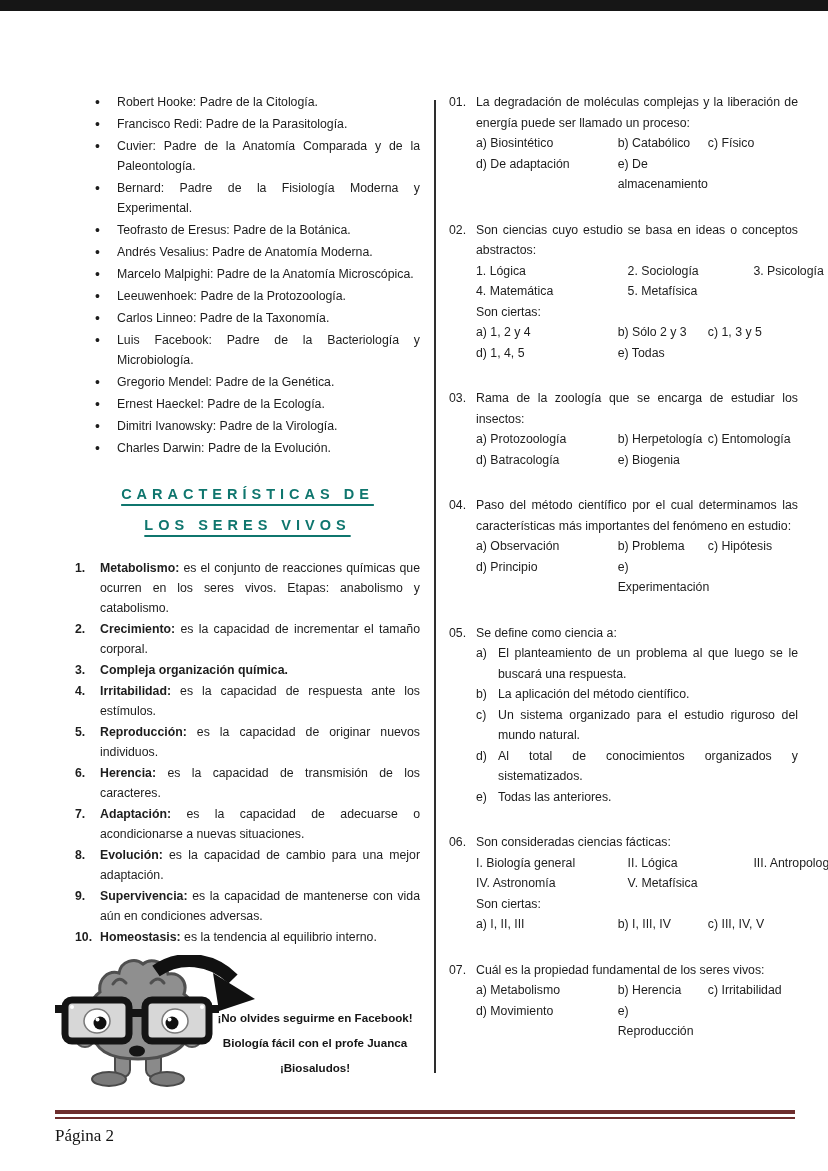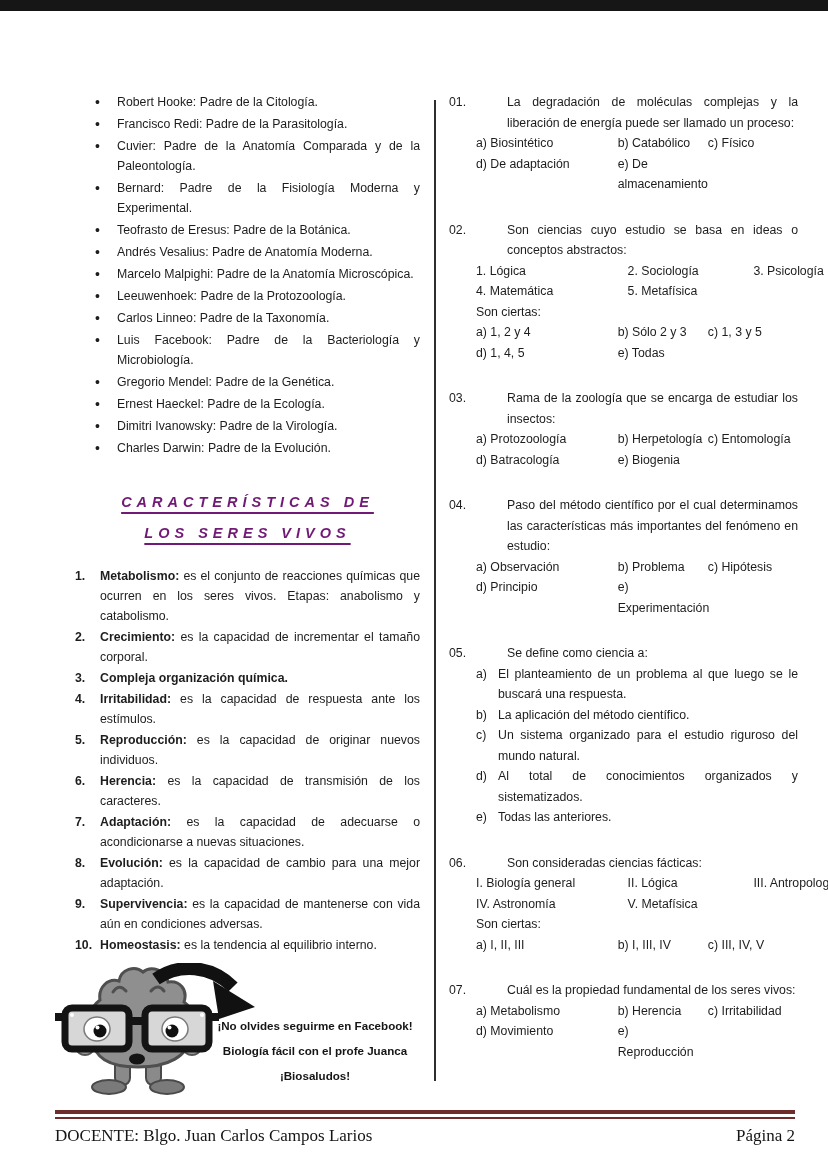--- a/index.html
+++ b/index.html
@@ -10,22 +10,22 @@
   .col-left{flex:0 0 345px;width:345px;font-size:12.3px;line-height:20px;}
   .divider{flex:0 0 2px;background:#2e2e2e;margin:8px 13px 20px 14px;}
   .col-right{flex:1;font-size:12.3px;line-height:20.5px;}
 
   
   ul.fathers{list-style:none;margin:0;padding:0;}
   ul.fathers li{position:relative;padding-left:42px;text-align:justify;margin-bottom:2px;}
   ul.fathers li::before{content:"\2022";position:absolute;left:20px;top:0;font-size:14px;}
 
   
-  .section-title{margin:32px 0 14px 0;text-align:center;font-size:14.5px;font-weight:bold;
-                 letter-spacing:5px;line-height:25px;color:#701a75;font-style:italic;}
+  .section-title{margin:24px 0 14px 0;text-align:center;font-size:14.5px;font-weight:bold;
+                 letter-spacing:5px;line-height:25px;color:#0f766e;}
   .st-line{display:inline-block;text-decoration:underline;text-underline-offset:5px;
            text-decoration-thickness:2px;margin-bottom:6px;}
 
   
   ol.chars{list-style:none;margin:0;padding:0;}
   ol.chars li{display:flex;margin-bottom:1px;}
   ol.chars .num{flex:0 0 25px;font-weight:bold;}
   ol.chars .cbody{flex:1;text-align:justify;}
   ol.chars .term{font-weight:bold;}
 
@@ -36,21 +36,21 @@
   .fb-text{position:absolute;left:120px;top:52px;width:240px;text-align:center;
            font-weight:bold;font-size:11.6px;line-height:25px;color:#151515;}
 
   
   .bf-title{margin:0 0 18px 0;text-align:center;font-size:14px;font-weight:bold;
             letter-spacing:4.5px;line-height:22px;color:#111;}
   .bf-title span{text-decoration:underline;text-underline-offset:5px;text-decoration-thickness:2px;}
   .q{display:flex;margin-bottom:25px;}
   .q .qnum{flex:0 0 27px;}
   .q .qbody{flex:1;}
-  .q .qtext{text-align:justify;margin-left:31px;}
+  .q .qtext{text-align:justify;}
   .row3{display:grid;grid-template-columns:44% 28% 28%;}
   .row3p{display:grid;grid-template-columns:39% 31% 30%;gap:26px;}
   .lt{display:flex;}
   .lt .lm{flex:0 0 22px;}
   .lt .lb{flex:1;text-align:justify;}
 
   
   .footer{position:absolute;left:55px;right:53px;top:1110px;}
   .rule{height:3px;border-top:4px solid #6d2d2d;border-bottom:2px solid #6d2d2d;}
   .footer-text{display:flex;justify-content:space-between;margin-top:7px;
@@ -311,17 +311,16 @@
               </div>
             </div>
           </div>
         </div>
     </div>
   </div>
 
   <div class="footer">
     <div class="rule"></div>
     <div class="footer-text">
-      <span>DOCENTE: Blgo. Juan Carlos Campos Larios</span>
       <span>Página 2</span>
     </div>
   </div>
 </div>
 
 </body></html>

